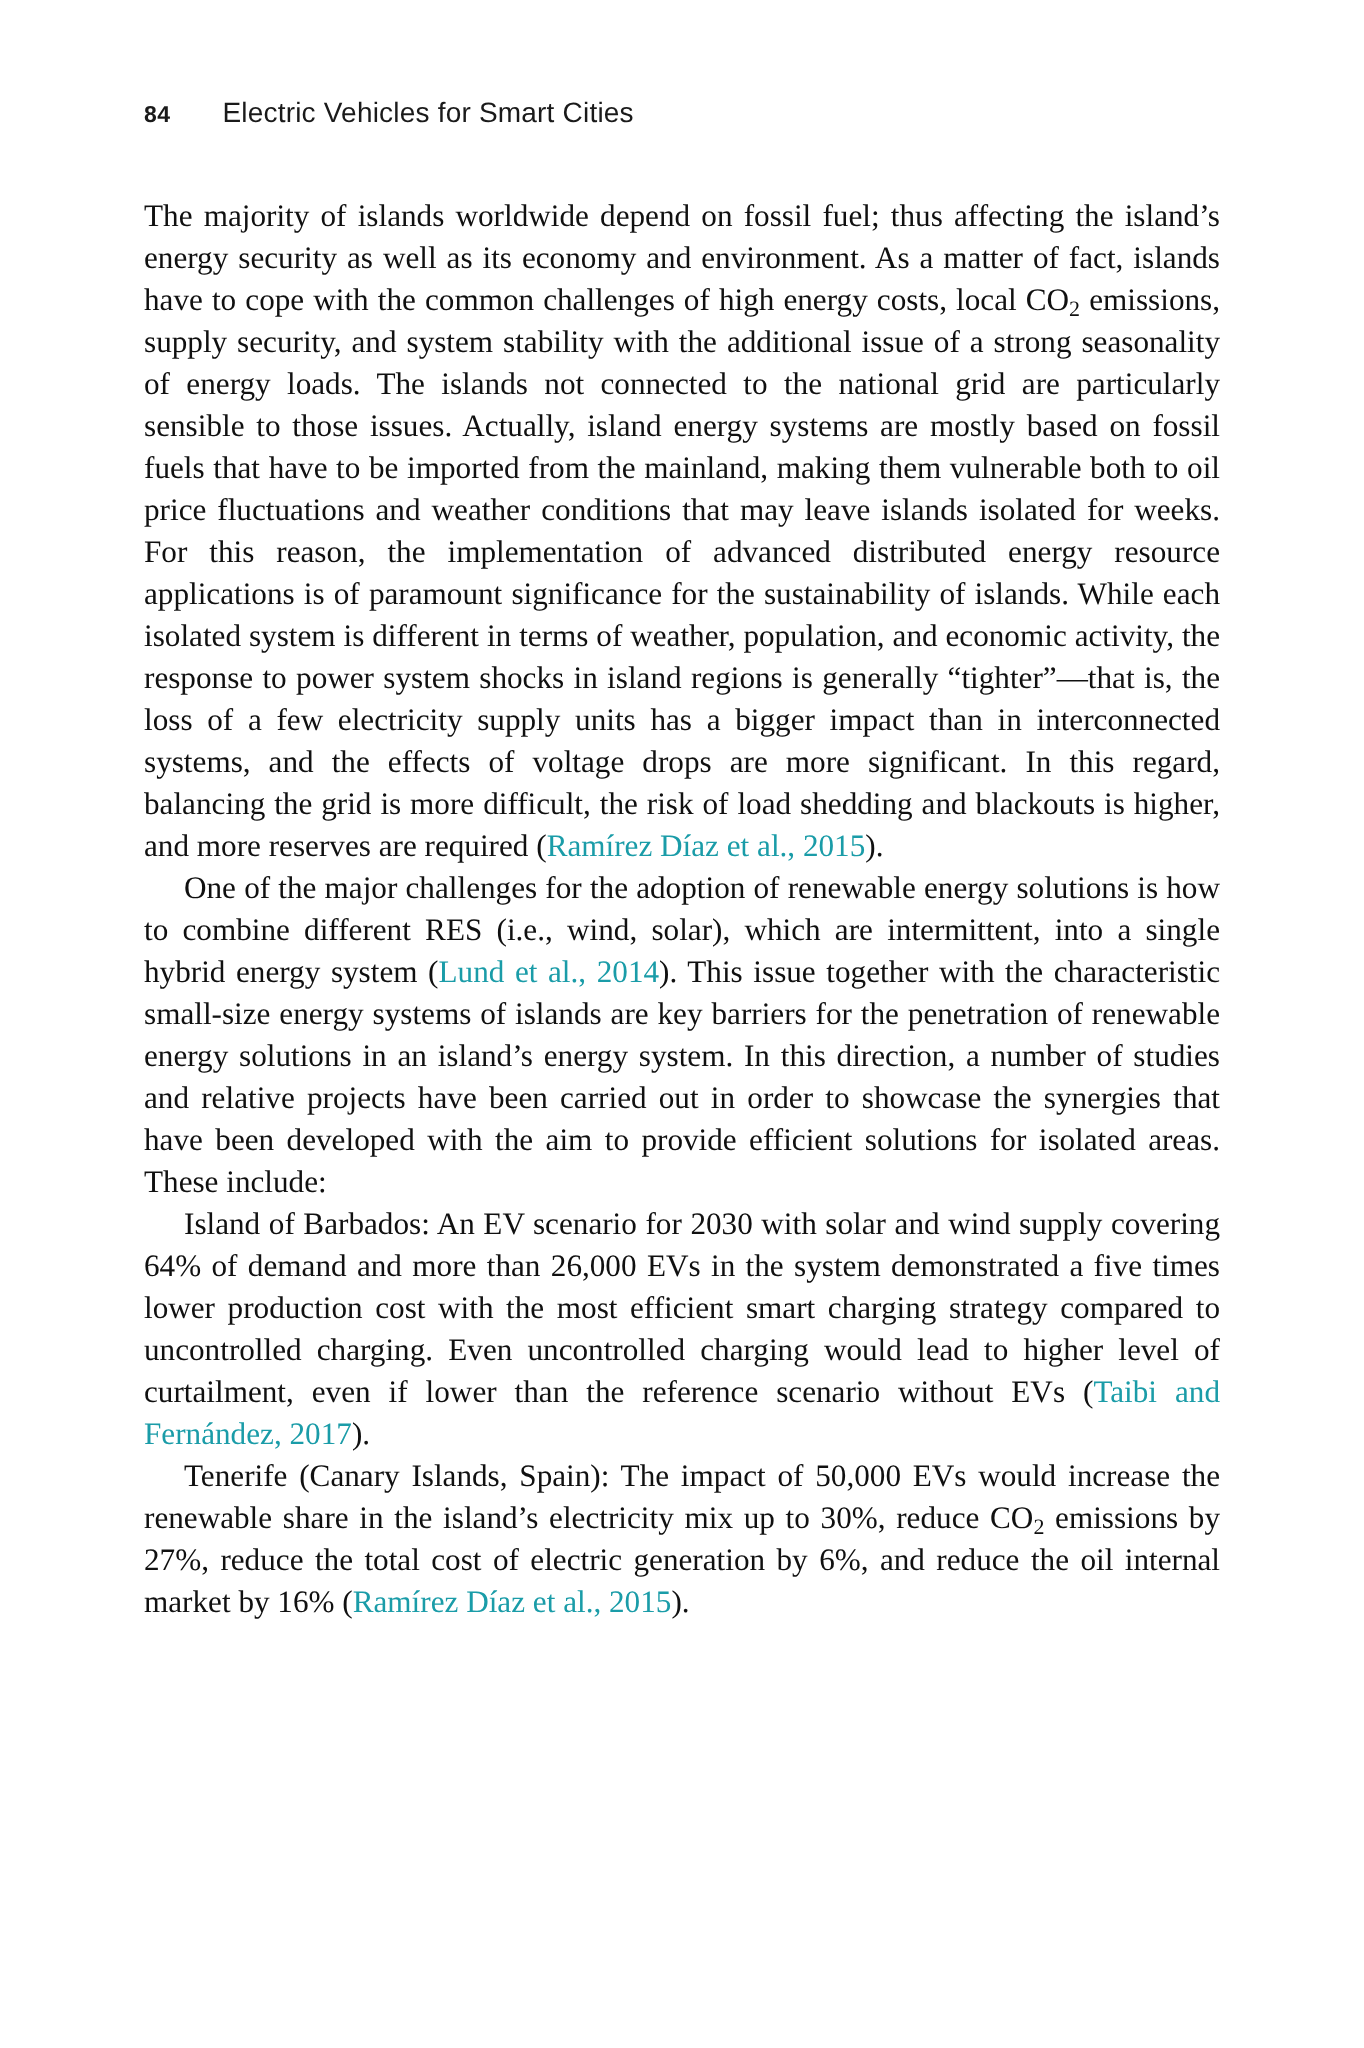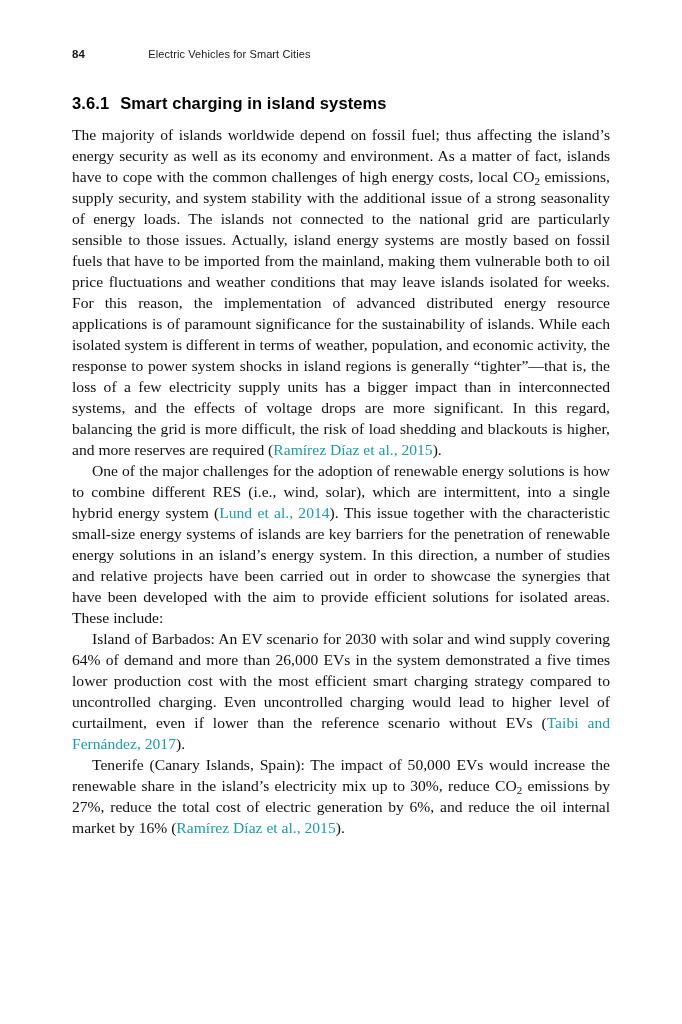--- a/index.html
+++ b/index.html
@@ -16,30 +16,29 @@
     background: #ffffff;
     padding: 48px 72px 0 72px;
     overflow: hidden;
   }
   .running-head {
     display: flex;
     align-items: baseline;
     font-family: "Liberation Sans", sans-serif;
     color: #1a1a1a;
     margin-bottom: 34px;
-    gap: 37px;
   }
   .page-num {
     font-weight: 700;
     font-size: 11.5px;
     letter-spacing: 0.2px;
   }
   .book-title {
     margin-left: 26px;
-    font-size: 11px;
+    font-size: 14px;
     letter-spacing: 0.1px;
   }
   .section-heading {
     font-family: "Liberation Sans", sans-serif;
     font-weight: 700;
     font-size: 16.5px;
     color: #000000;
     margin-bottom: 11px;
     letter-spacing: 0.1px;
   }
@@ -68,23 +67,20 @@
 </head>
 <body>
 
 <div class="page">
 
   <header class="running-head">
     <span class="page-num">84</span>
     <span class="book-title">Electric Vehicles for Smart Cities</span>
   </header>
 
-  <h2 class="section-heading">
-    <span class="section-number">3.6.1</span><span>Smart charging in island systems</span>
-  </h2>
 
   <div class="body-text">
       <p class="para"><span class="seg-n">The majority of islands worldwide depend on fossil fuel; thus affecting the island’s energy security as well as its economy and environment. As a matter of fact, islands have to cope with the common challenges of high energy costs, local CO</span><span class="seg-sub">2</span><span class="seg-n"> emissions, supply security, and system stability with the additional issue of a strong seasonality of energy loads. The islands not connected to the national grid are particularly sensible to those issues. Actually, island energy systems are mostly based on fossil fuels that have to be imported from the mainland, making them vulnerable both to oil price fluctuations and weather conditions that may leave islands isolated for weeks. For this reason, the implementation of advanced distributed energy resource applications is of paramount significance for the sustainability of islands. While each isolated system is different in terms of weather, population, and economic activity, the response to power system shocks in island regions is generally “tighter”—that is, the loss of a few electricity supply units has a bigger impact than in interconnected systems, and the effects of voltage drops are more significant. In this regard, balancing the grid is more difficult, the risk of load shedding and blackouts is higher, and more reserves are required (</span><span class="seg-link">Ramírez Díaz et al., 2015</span><span class="seg-n">).</span></p>
       <p class="para indent"><span class="seg-n">One of the major challenges for the adoption of renewable energy solutions is how to combine different RES (i.e., wind, solar), which are intermittent, into a single hybrid energy system (</span><span class="seg-link">Lund et al., 2014</span><span class="seg-n">). This issue together with the characteristic small-size energy systems of islands are key barriers for the penetration of renewable energy solutions in an island’s energy system. In this direction, a number of studies and relative projects have been carried out in order to showcase the synergies that have been developed with the aim to provide efficient solutions for isolated areas. These include:</span></p>
       <p class="para indent"><span class="seg-i">Island of Barbados</span><span class="seg-n">: An EV scenario for 2030 with solar and wind supply covering 64% of demand and more than 26,000 EVs in the system demonstrated a five times lower production cost with the most efficient smart charging strategy compared to uncontrolled charging. Even uncontrolled charging would lead to higher level of curtailment, even if lower than the reference scenario without EVs (</span><span class="seg-link">Taibi and Fernández, 2017</span><span class="seg-n">).</span></p>
       <p class="para indent"><span class="seg-i">Tenerife (Canary Islands, Spain)</span><span class="seg-n">: The impact of 50,000 EVs would increase the renewable share in the island’s electricity mix up to 30%, reduce CO</span><span class="seg-sub">2</span><span class="seg-n"> emissions by 27%, reduce the total cost of electric generation by 6%, and reduce the oil internal market by 16% (</span><span class="seg-link">Ramírez Díaz et al., 2015</span><span class="seg-n">).</span></p>
     </div>
 
 </div>
 

